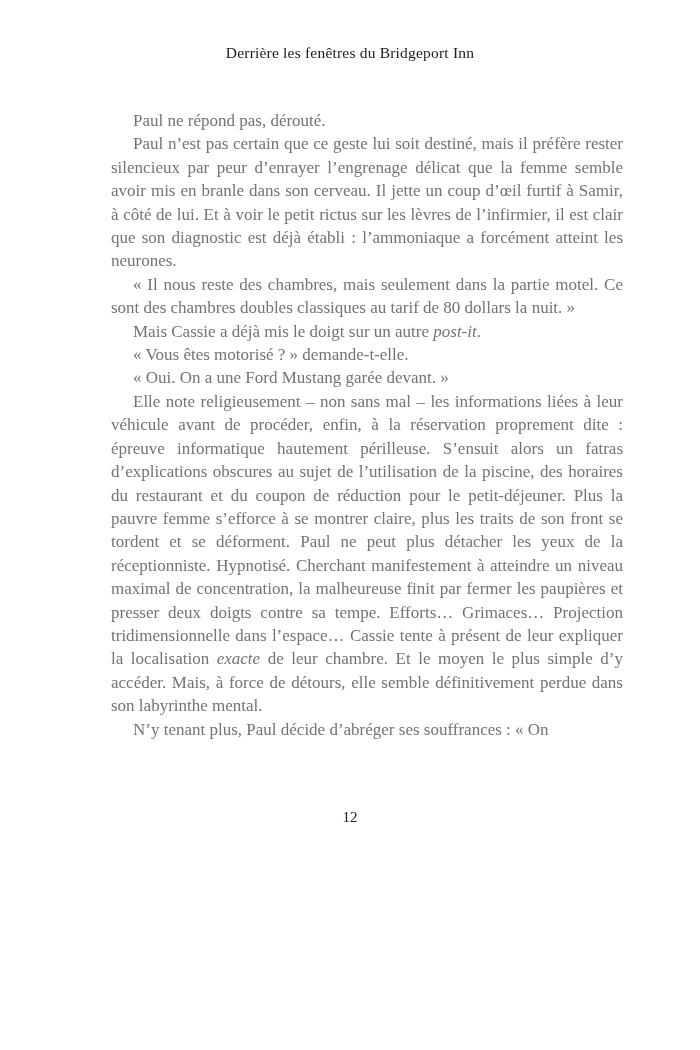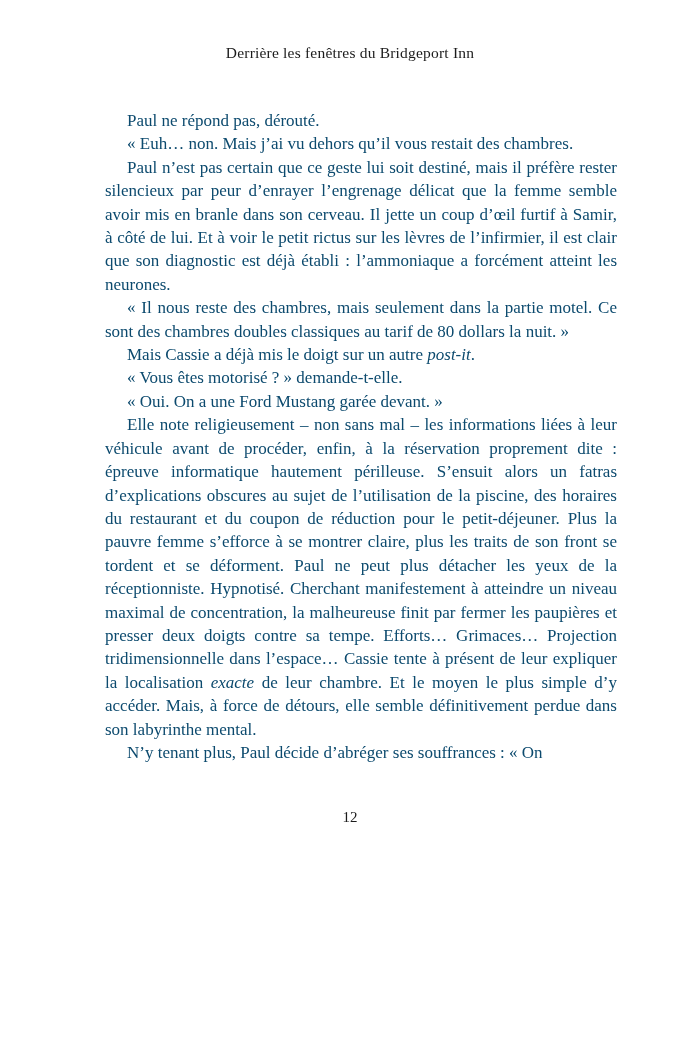--- a/index.html
+++ b/index.html
@@ -22,26 +22,26 @@
     left: 0;
     width: 100%;
     text-align: center;
     font-size: 15.5px;
     letter-spacing: 0.2px;
     color: #1b1b1b;
   }
   .body-text {
     position: absolute;
     top: 109px;
-    left: 105px;
+    left: 111px;
     width: 512px;
     font-size: 17px;
     line-height: 23.4px;
     text-align: justify;
-    color: #0c4a6e;
+    color: #737373;
   }
   .body-text p {
     margin: 0;
     padding: 0;
     text-indent: 22px;
   }
   .italic {
     font-style: italic;
   }
   .page-number {
@@ -55,21 +55,20 @@
   }
 </style>
 </head>
 <body>
 
 <div class="page">
   <div class="running-head">Derrière les fenêtres du Bridgeport Inn</div>
 
   <div class="body-text">
       <p><span>Paul ne répond pas, dérouté.</span></p>
-      <p><span>« Euh… non. Mais j’ai vu dehors qu’il vous restait des chambres.</span></p>
       <p><span>Paul n’est pas certain que ce geste lui soit destiné, mais il préfère rester silencieux par peur d’enrayer l’engrenage délicat que la femme semble avoir mis en branle dans son cerveau. Il jette un coup d’œil furtif à Samir, à côté de lui. Et à voir le petit rictus sur les lèvres de l’infirmier, il est clair que son diagnostic est déjà établi : l’ammoniaque a forcément atteint les neurones.</span></p>
       <p><span>« Il nous reste des chambres, mais seulement dans la partie motel. Ce sont des chambres doubles classiques au tarif de 80 dollars la nuit. »</span></p>
       <p><span>Mais Cassie a déjà mis le doigt sur un autre </span><span class="italic">post-it</span><span>.</span></p>
       <p><span>« Vous êtes motorisé ? » demande-t-elle.</span></p>
       <p><span>« Oui. On a une Ford Mustang garée devant. »</span></p>
       <p><span>Elle note religieusement – non sans mal – les informations liées à leur véhicule avant de procéder, enfin, à la réservation proprement dite : épreuve informatique hautement périlleuse. S’ensuit alors un fatras d’explications obscures au sujet de l’utilisation de la piscine, des horaires du restaurant et du coupon de réduction pour le petit-déjeuner. Plus la pauvre femme s’efforce à se montrer claire, plus les traits de son front se tordent et se déforment. Paul ne peut plus détacher les yeux de la réceptionniste. Hypnotisé. Cherchant manifestement à atteindre un niveau maximal de concentration, la malheureuse finit par fermer les paupières et presser deux doigts contre sa tempe. Efforts… Grimaces… Projection tridimensionnelle dans l’espace… Cassie tente à présent de leur expliquer la localisation </span><span class="italic">exacte</span><span> de leur chambre. Et le moyen le plus simple d’y accéder. Mais, à force de détours, elle semble définitivement perdue dans son labyrinthe mental.</span></p>
       <p><span>N’y tenant plus, Paul décide d’abréger ses souffrances : « On</span></p>
     </div>
 
   <div class="page-number">12</div>

